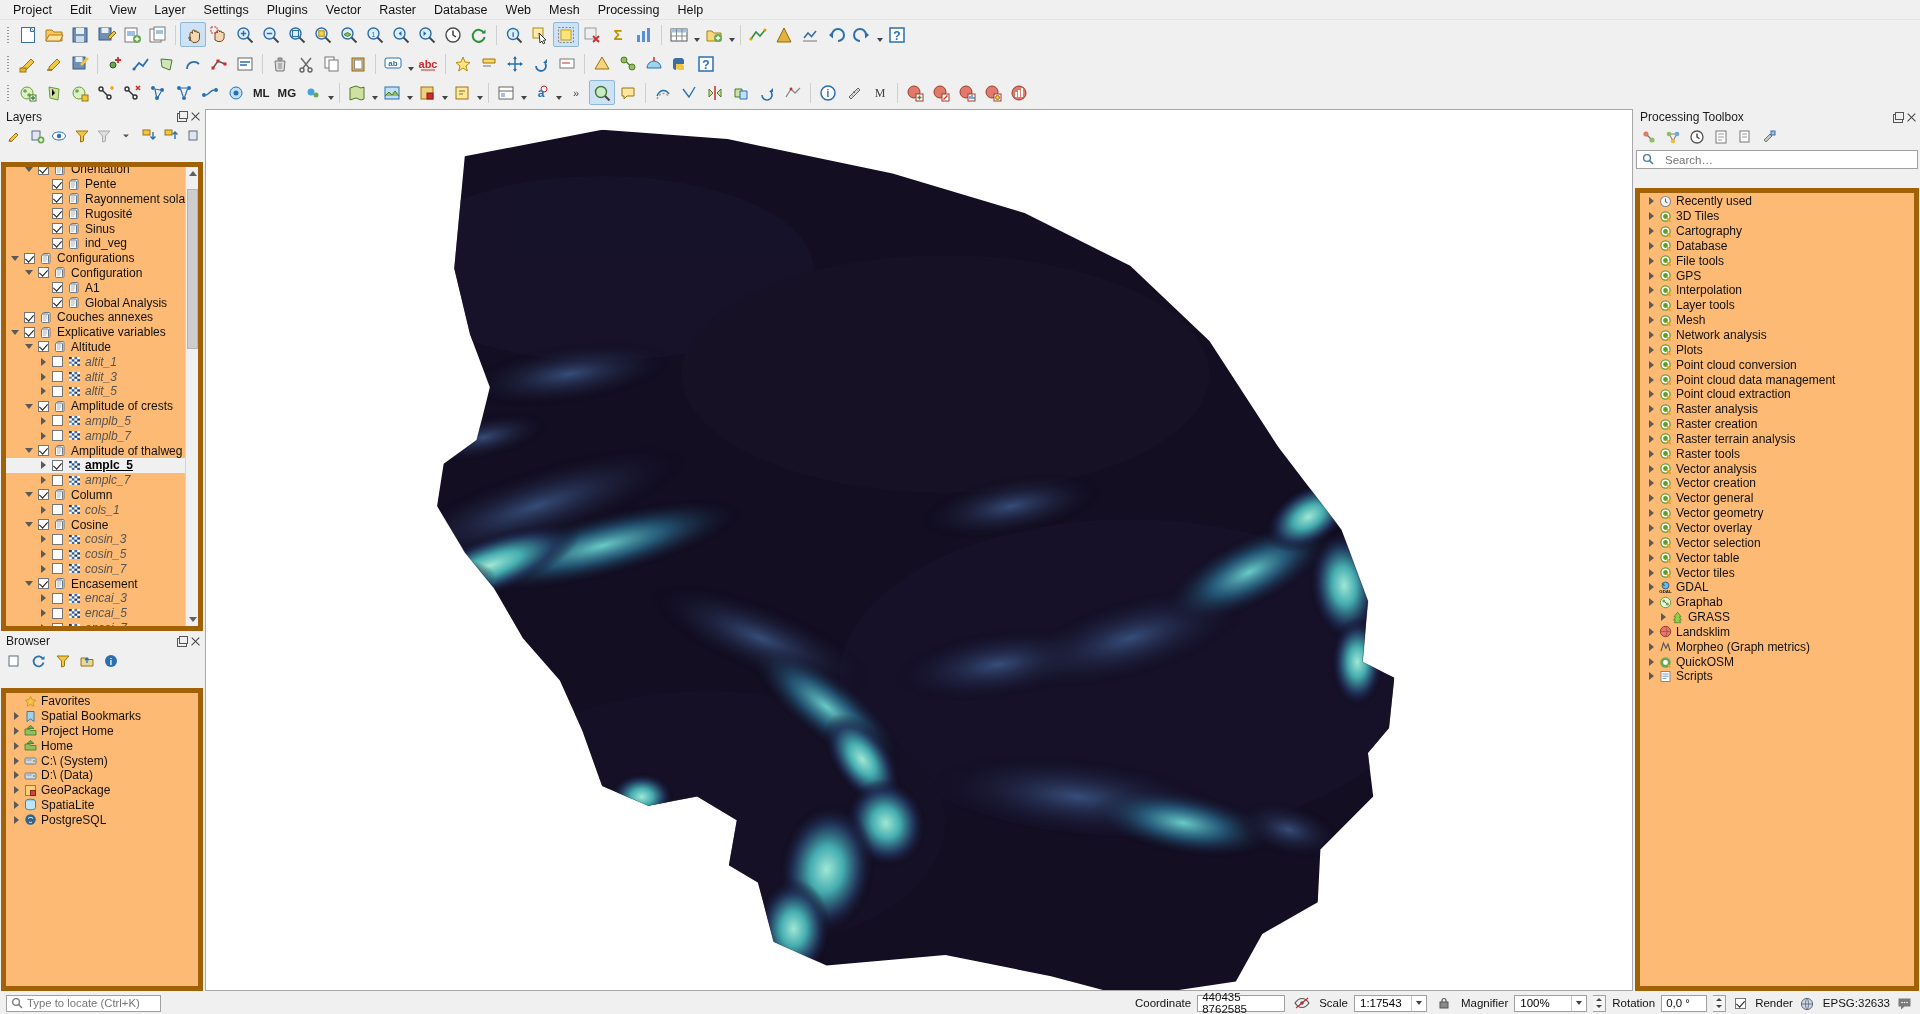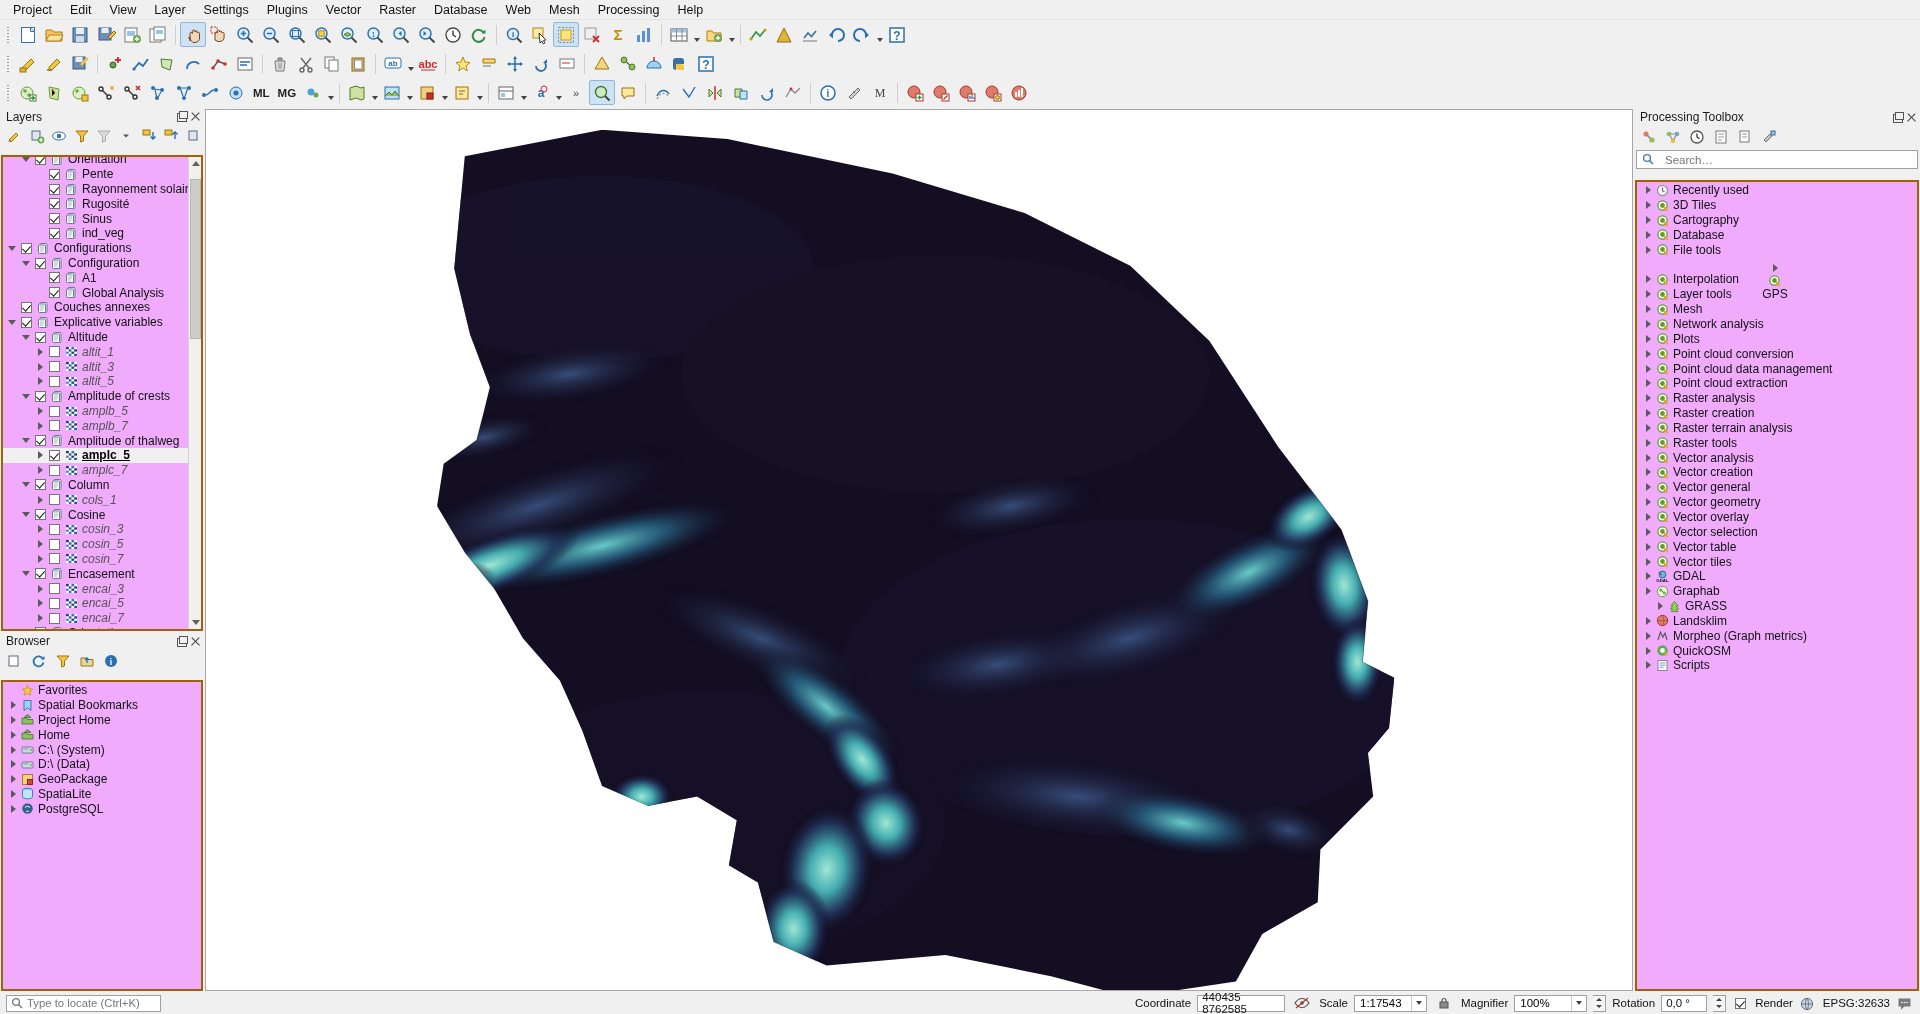--- a/index.html
+++ b/index.html
@@ -53,21 +53,21 @@
   .panel-title .tbtns { display:flex; gap:3px; align-items:center; }
   .pt-ico { width:11px; height:11px; position:relative; }
   .pt-float::before{content:"";position:absolute;left:1px;top:2px;width:8px;height:7px;border:1px solid #555;}
   .pt-float::after{content:"";position:absolute;left:3px;top:0px;width:7px;height:6px;border:1px solid #555;background:#f0f0f0;}
   .pt-close::before,.pt-close::after{content:"";position:absolute;left:0;top:5px;width:11px;height:1.4px;background:#444;}
   .pt-close::before{transform:rotate(45deg);} .pt-close::after{transform:rotate(-45deg);}
 
   .panel-toolbar { height: 22px; display:flex; align-items:center; gap:2px; padding-left:4px; }
   .ptb { width: 22px; height:20px; display:flex; align-items:center; justify-content:center; border:1px solid transparent; border-radius:2px;}
 
-  .treebox { flex:1 1 auto; background:#f0abfc; border:2px solid #a16207; margin: 8px 1px 1px 1px; overflow:hidden; position:relative; }
+  .treebox { flex:1 1 auto; background:#fdba74; border:5px solid #a16207; margin: 16px 1px 1px 1px; overflow:hidden; position:relative; }
   .tree { font-size: 12px; padding-top: 1px; }
   .trow { display:flex; align-items:center; height: 14.8px; white-space:nowrap; padding-right:4px;}
   .trow.selected { background:#f0f0f0; }
   .expander { width:12px; height:14px; display:flex;align-items:center;justify-content:center; flex:0 0 12px;}
   .exp-open::after{content:""; border-left:4px solid transparent;border-right:4px solid transparent;border-top:5px solid #5a5a5a;}
   .exp-closed::after{content:""; border-top:4px solid transparent;border-bottom:4px solid transparent;border-left:5px solid #5a5a5a;}
   .cbx { width:11px;height:11px;border:1px solid #767676;background:#fff;margin:0 3px; flex:0 0 11px; position:relative;}
   .cbx.on::after{
     content:""; position:absolute; left:1.5px; top:0px; width:4px;height:7px;
     border:solid #1a1a1a; border-width:0 1.6px 1.6px 0; transform:rotate(42deg);
@@ -1585,21 +1585,21 @@
             <div class="trow" style="height: 14.85px;">
               <div style="flex: 0 0 5px;"></div>
               <span class="expander exp-closed"></span>
               <span class="layer-ico"><svg width="13" height="13" viewBox="0 0 13 13">
                   <circle cx="6.5" cy="6.5" r="5.2" fill="#5f9c28"></circle>
                   <path d="M6.5 2.5a4 4 0 100 8 4 4 0 000-8zm0 1.6a2.4 2.4 0 110 4.8 2.4 2.4 0 010-4.8z" fill="#fff"></path>
                   <path d="M8.4 8.6l2.6 2.6" stroke="#e8a32c" stroke-width="2.1" stroke-linecap="round"></path>
                 </svg></span>
               <span class="tlabel2">File tools</span>
             </div>
-            <div class="trow" style="height: 14.85px; flex-direction: column;">
+            <div class="trow" style="height: 14.85px;">
               <div style="flex: 0 0 5px;"></div>
               <span class="expander exp-closed"></span>
               <span class="layer-ico"><svg width="13" height="13" viewBox="0 0 13 13">
                   <circle cx="6.5" cy="6.5" r="5.2" fill="#5f9c28"></circle>
                   <path d="M6.5 2.5a4 4 0 100 8 4 4 0 000-8zm0 1.6a2.4 2.4 0 110 4.8 2.4 2.4 0 010-4.8z" fill="#fff"></path>
                   <path d="M8.4 8.6l2.6 2.6" stroke="#e8a32c" stroke-width="2.1" stroke-linecap="round"></path>
                 </svg></span>
               <span class="tlabel2">GPS</span>
             </div>
             <div class="trow" style="height: 14.85px;">
@@ -1841,21 +1841,21 @@
               <span class="tlabel2">Landsklim</span>
             </div>
             <div class="trow" style="height: 14.85px;">
               <div style="flex: 0 0 5px;"></div>
               <span class="expander exp-closed"></span>
               <span class="layer-ico"><svg width="13" height="13" viewBox="0 0 13 13">
                   <path d="M2 11L4.5 3l2.4 5.2L9 4l2 7" fill="none" stroke="#555" stroke-width="1.1"></path>
                 </svg></span>
               <span class="tlabel2">Morpheo (Graph metrics)</span>
             </div>
-            <div class="trow" style="height: 14.85px;">
+            <div class="trow" style="height: 14.85px; align-items: flex-end;">
               <div style="flex: 0 0 5px;"></div>
               <span class="expander exp-closed"></span>
               <span class="layer-ico"><svg width="13" height="13" viewBox="0 0 13 13">
                   <circle cx="6.5" cy="6.5" r="5.2" fill="#6aa84f"></circle>
                   <circle cx="6.5" cy="6.5" r="2.4" fill="#fff"></circle>
                   <path d="M9 9l2.3 2.3" stroke="#e8a32c" stroke-width="2"></path>
                 </svg></span>
               <span class="tlabel2">QuickOSM</span>
             </div>
             <div class="trow" style="height: 14.85px;">

